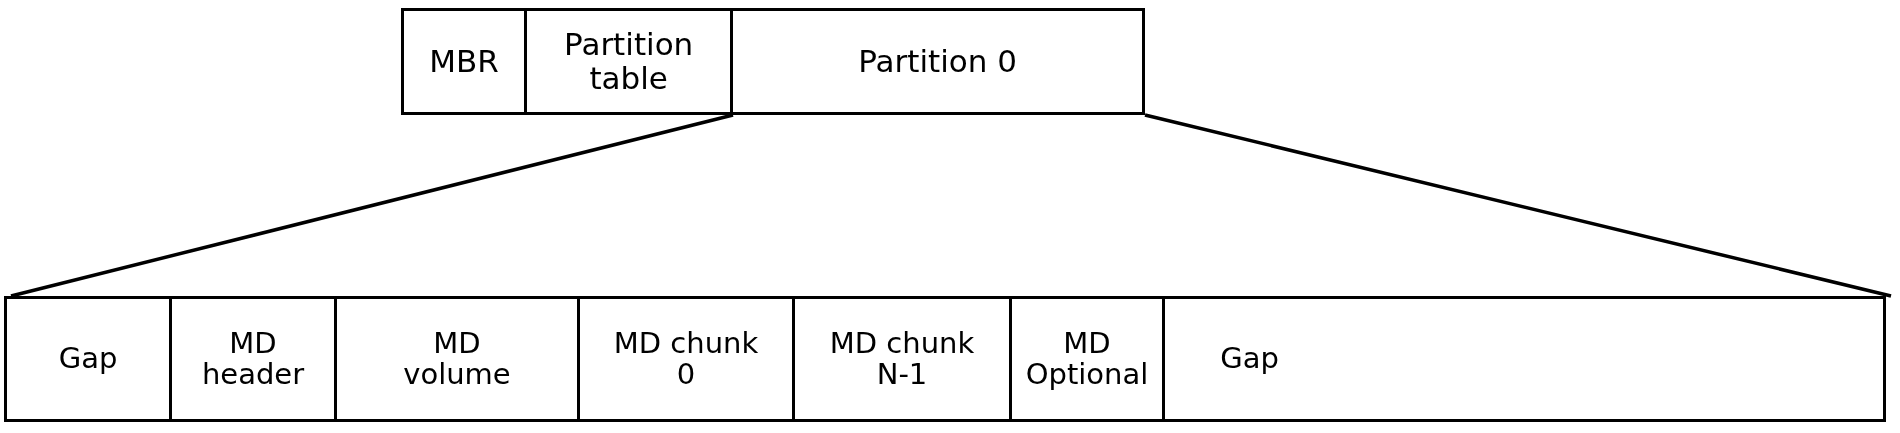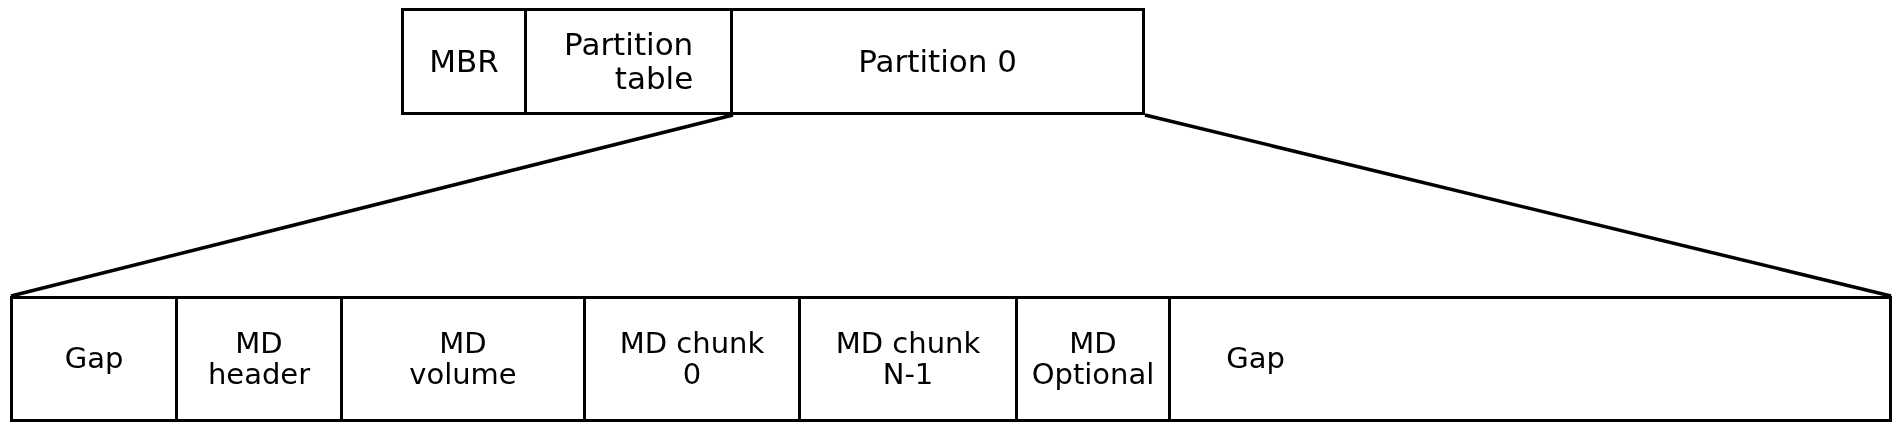--- a/index.html
+++ b/index.html
@@ -32,21 +32,21 @@
     border: 3px solid #000000;
     background: #ffffff;
   }
   #top-row {
     left: 401px;
     top: 8px;
     width: 744px;
     height: 107px;
   }
   #bottom-row {
-    left: 10px;
+    left: 4px;
     top: 296px;
     width: 1882px;
     height: 126px;
   }
   .cell {
     box-sizing: border-box;
     border-right: 3px solid #000000;
     display: flex;
     align-items: center;
     justify-content: center;
@@ -54,21 +54,20 @@
     line-height: 1.08;
     color: #000000;
     background: #ffffff;
     overflow: hidden;
   }
   .cell:last-child {
     border-right: none;
   }
   #top-row .cell {
     font-size: 31px;
-    text-align: right;
   }
   #bottom-row .cell {
     font-size: 29px;
   }
   .cell-label {
     display: block;
     white-space: pre-line;
     padding: 0 2px;
   }
 </style>

